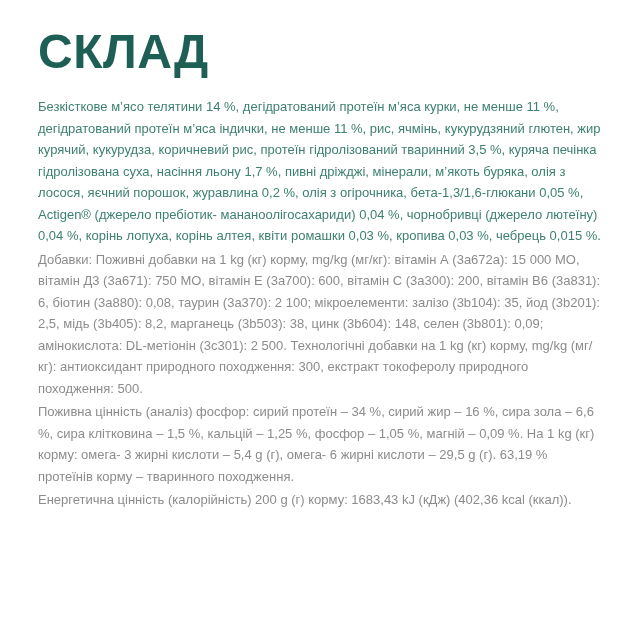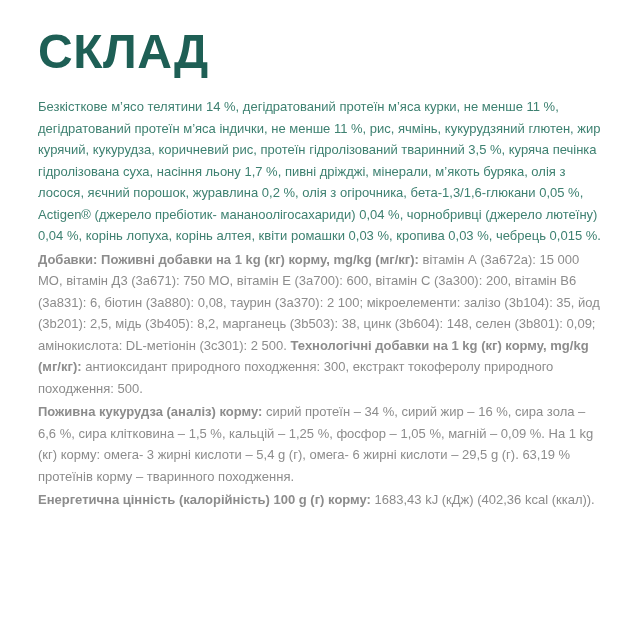--- a/index.html
+++ b/index.html
@@ -34,32 +34,32 @@
     margin: 0 0 2px 0;
     max-width: 566px;
   }
   p.composition {
     color: var(--composition-text, #3E8171);
   }
   p.secondary {
     color: var(--secondary-text, #8C8C8C);
   }
   p.secondary b {
-    font-weight: 700;
+    font-weight: 400;
     color: var(--secondary-text, #8C8C8C);
   }
 </style>
 </head>
 <body>
 
 <div class="page">
 
   <h1 class="page-title">СКЛАД</h1>
 
   <p class="body-par composition">Безкісткове м’ясо телятини 14 %, дегідратований протеїн м’яса курки, не менше 11 %, дегідратований протеїн м’яса індички, не менше 11 %, рис, ячмінь, кукурудзяний глютен, жир курячий, кукурудза, коричневий рис, протеїн гідролізований тваринний 3,5 %, куряча печінка гідролізована суха, насіння льону 1,7 %, пивні дріжджі, мінерали, м’якоть буряка, олія з лосося, яєчний порошок, журавлина 0,2 %, олія з огірочника, бета-1,3/1,6-глюкани 0,05 %, Actigen® (джерело пребіотик- мананоолігосахариди) 0,04 %, чорнобривці (джерело лютеїну) 0,04 %, корінь лопуха, корінь алтея, квіти ромашки 0,03 %, кропива 0,03 %, чебрець 0,015 %.</p>
 
   <p class="body-par secondary"><b>Добавки: Поживні добавки на 1 kg (кг) корму, mg/kg (мг/кг):</b><span> вітамін А (3а672а): 15 000 МО, вітамін Д3 (3а671): 750 МО, вітамін Е (3а700): 600, вітамін С (3а300): 200, вітамін В6 (3а831): 6, біотин (3а880): 0,08, таурин (3а370): 2 100; мікроелементи: залізо (3b104): 35, йод (3b201): 2,5, мідь (3b405): 8,2, марганець (3b503): 38, цинк (3b604): 148, селен (3b801): 0,09; амінокислота: DL-метіонін (3с301): 2 500. </span><b>Технологічні добавки на 1 kg (кг) корму, mg/kg (мг/кг):</b><span> антиоксидант природного походження: 300, екстракт токоферолу природного походження: 500.</span></p>
 
-  <p class="body-par secondary"><b>Поживна кукурудза (аналіз) корму:</b><span> сирий протеїн – 34 %, сирий жир – 16 %, сира зола – 6,6 %, сира клітковина – 1,5 %, кальцій – 1,25 %, фосфор – 1,05 %, магній – 0,09 %. На 1 kg (кг) корму: омега- 3 жирні кислоти – 5,4 g (г), омега- 6 жирні кислоти – 29,5 g (г). 63,19 % протеїнів корму – тваринного походження.</span></p>
+  <p class="body-par secondary"><b>Поживна цінність (аналіз) фосфор:</b><span> сирий протеїн – 34 %, сирий жир – 16 %, сира зола – 6,6 %, сира клітковина – 1,5 %, кальцій – 1,25 %, фосфор – 1,05 %, магній – 0,09 %. На 1 kg (кг) корму: омега- 3 жирні кислоти – 5,4 g (г), омега- 6 жирні кислоти – 29,5 g (г). 63,19 % протеїнів корму – тваринного походження.</span></p>
 
-  <p class="body-par secondary"><b>Енергетична цінність (калорійність) 100 g (г) корму:</b><span> 1683,43 kJ (кДж) (402,36 kcal (ккал)).</span></p>
+  <p class="body-par secondary"><b>Енергетична цінність (калорійність) 200 g (г) корму:</b><span> 1683,43 kJ (кДж) (402,36 kcal (ккал)).</span></p>
 
 </div>
 
 </body></html>

